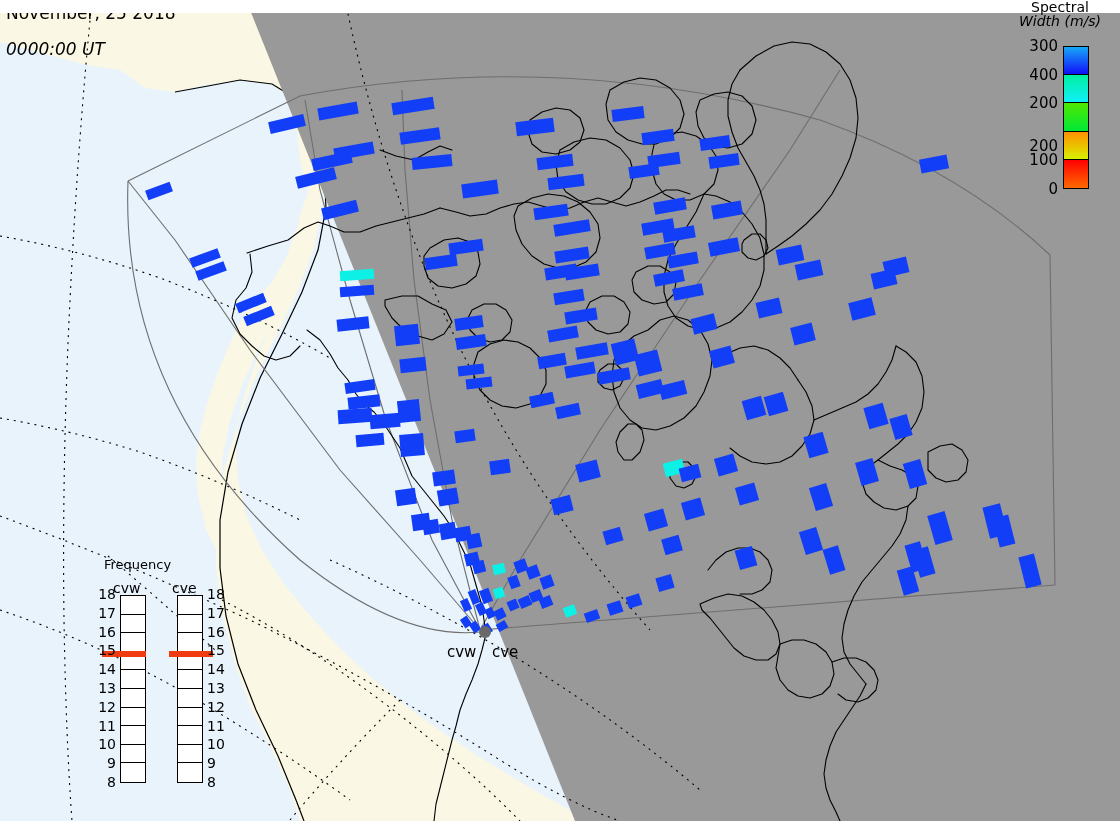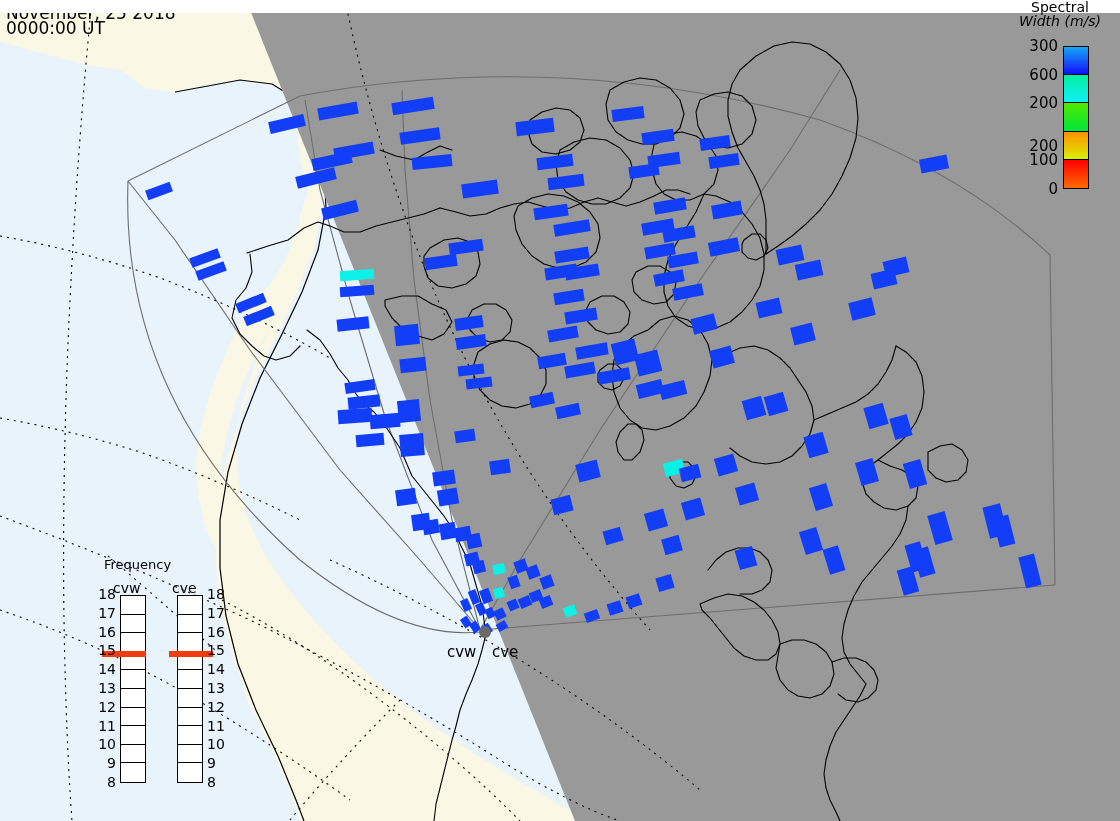--- a/index.html
+++ b/index.html
@@ -2,21 +2,21 @@
 <html><head>
 <meta charset="utf-8">
 <title>SuperDARN Spectral Width Map</title>
 <style>
   html,body{margin:0;padding:0;background:#fff;}
   body{font-family:"DejaVu Sans","Liberation Sans",sans-serif;}
   #stage{position:relative;width:1120px;height:821px;overflow:hidden;background:#be185d;}
   #stage svg{position:absolute;left:0;top:0;}
   .ttl{position:absolute;font-size:17px;color:#000;white-space:pre;letter-spacing:0px;}
   #date-line1{left:6px;top:3px;}
-  #date-line2{left:6px;top:18px;}
+  #date-line2{left:6px;top:39px;font-style:italic;}
   .cbtitle{position:absolute;font-size:14px;color:#000;text-align:center;width:120px;}
   #cb-title-1{left:1000px;top:-1px;}
   #cb-title-2{left:1000px;top:13px;}
   #cbwhite{position:absolute;left:0;top:0;width:1120px;height:13px;background:#ffffff;}
   #colorbar{position:absolute;left:1063px;top:46px;width:26px;height:143px;border:1px solid #000;box-sizing:border-box;}
   .cbseg{width:100%;height:20%;border-bottom:1px solid #000;box-sizing:border-box;}
   .cbseg:last-child{border-bottom:none;}
   .cbtick{position:absolute;right:1095px;font-size:15px;color:#000;text-align:right;width:60px;}
   #freq-title{position:absolute;left:104px;top:557px;font-size:13px;color:#000;}
   .freq-hdr{position:absolute;font-size:14px;color:#000;}
@@ -310,21 +310,21 @@
 
   <div id="colorbar">
       <div class="cbseg" style="background: linear-gradient(rgb(24, 168, 248), rgb(16, 16, 248));"></div>
       <div class="cbseg" style="background: linear-gradient(rgb(0, 239, 160), rgb(16, 240, 248));"></div>
       <div class="cbseg" style="background: linear-gradient(rgb(80, 232, 0), rgb(0, 232, 56));"></div>
       <div class="cbseg" style="background: linear-gradient(rgb(255, 144, 0), rgb(216, 240, 0));"></div>
       <div class="cbseg" style="background: linear-gradient(rgb(255, 0, 0), rgb(255, 106, 0));"></div>
     </div>
   <div id="colorbar-ticks">
       <div class="cbtick" style="left: 1000px; width: 58px; top: 37px;">300</div>
-      <div class="cbtick" style="left: 1000px; width: 58px; top: 65.6px;">600</div>
+      <div class="cbtick" style="left: 1000px; width: 58px; top: 65.6px;">400</div>
       <div class="cbtick" style="left: 1000px; width: 58px; top: 94.2px;">200</div>
       <div class="cbtick" style="left: 1000px; width: 58px; top: 122.8px; margin-top: 14px;">200</div>
       <div class="cbtick" style="left: 1000px; width: 58px; top: 151.4px;">100</div>
       <div class="cbtick" style="left: 1000px; width: 58px; top: 180px;">0</div>
     </div>
 
   <div id="freq-title">Frequency</div>
   <div class="freq-hdr" id="freq-hdr-w">cvw</div>
   <div class="freq-hdr" id="freq-hdr-e">cve</div>
   <div class="freqbar" id="freqbar-cvw">

